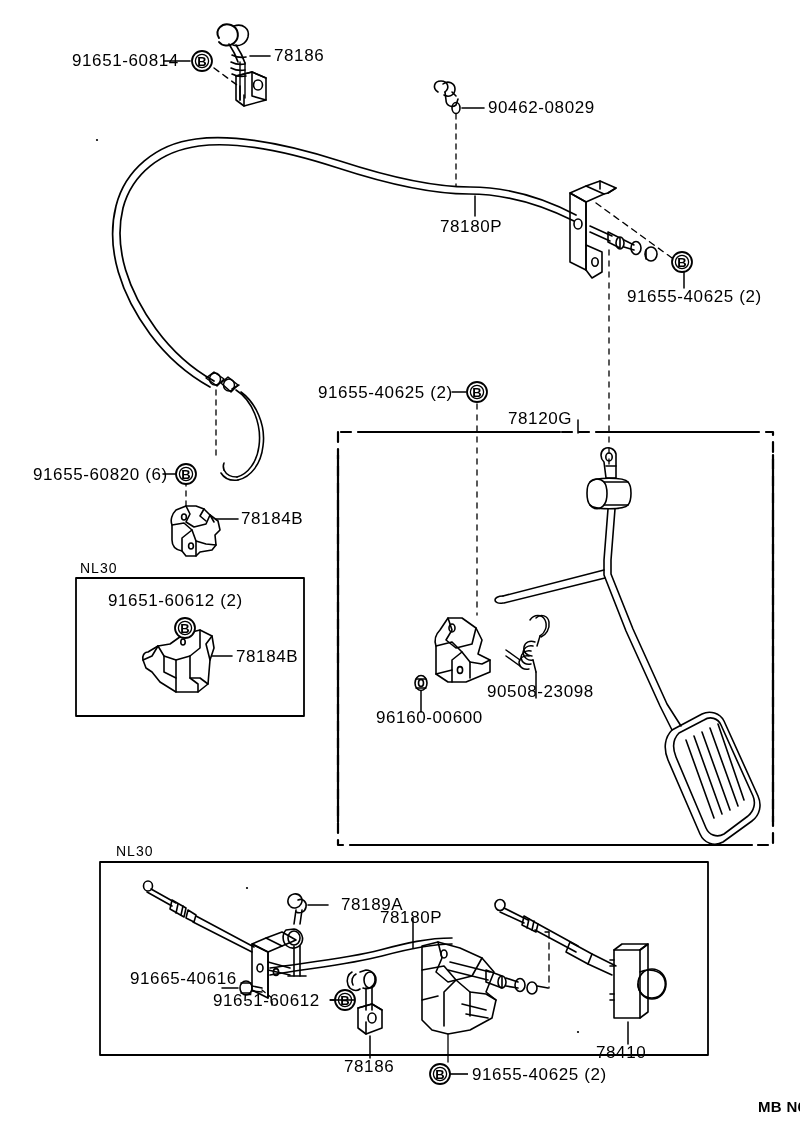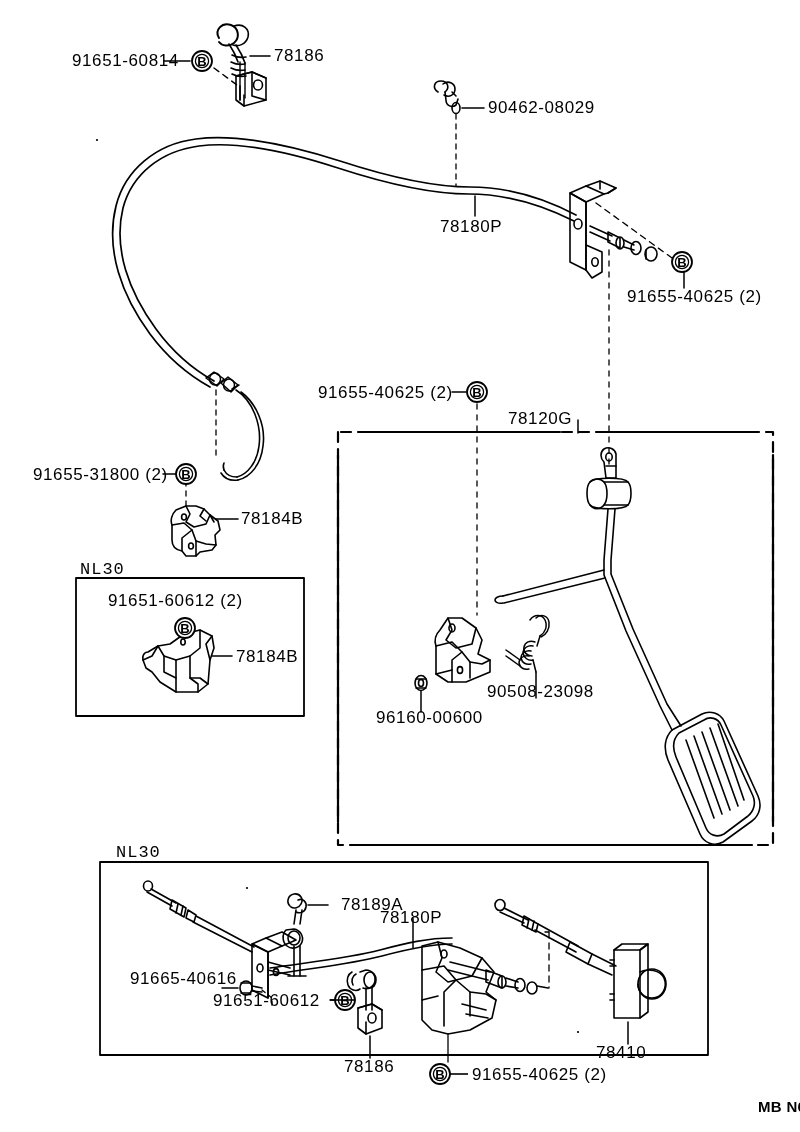--- a/index.html
+++ b/index.html
@@ -24,22 +24,22 @@
     position:absolute;
     font-family:"Liberation Sans", sans-serif;
     font-size:15px;
     font-weight:bold;
     letter-spacing:0.3px;
     color:#000;
     white-space:nowrap;
   }
   .boxname{
     position:absolute;
-    font-family:Liberation Mono, monospace;
-    font-size:17px;
+    font-family:Liberation Sans, sans-serif;
+    font-size:14px;
     letter-spacing:1px;
     color:#000;
   }
 </style>
 </head>
 <body>
 
 <div id="sheet">
 
   <svg class="layer" viewBox="0 0 800 1132">
@@ -428,21 +428,21 @@
     </g>
   </svg>
 
   <div class="lbl" style="left:72px;  top:52px;">91651-60814</div>
   <div class="lbl" style="left:274px; top:47px;">78186</div>
   <div class="lbl" style="left:488px; top:99px;">90462-08029</div>
   <div class="lbl" style="left:440px; top:218px;">78180P</div>
   <div class="lbl" style="left:627px; top:288px;">91655-40625 (2)</div>
   <div class="lbl" style="left:318px; top:384px;">91655-40625 (2)</div>
   <div class="lbl" style="left:508px; top:410px;">78120G</div>
-  <div class="lbl" style="left:33px;  top:466px;">91655-31800 (2)</div>
+  <div class="lbl" style="left:33px;  top:466px;">91655-60820 (6)</div>
   <div class="lbl" style="left:241px; top:510px;">78184B</div>
   <div class="lbl" style="left:370px; top:709px;margin-left:6px;">96160-00600</div>
   <div class="lbl" style="left:487px; top:683px;">90508-23098</div>
 
   <div class="boxname" style="left:80px; top:560px;">NL30</div>
   <div class="lbl" style="left:108px; top:592px;">91651-60612 (2)</div>
   <div class="lbl" style="left:236px; top:648px;">78184B</div>
 
   <div class="boxname" style="left:116px; top:843px;">NL30</div>
   <div class="lbl" style="left:341px; top:896px;text-align:right;">78189A</div>

